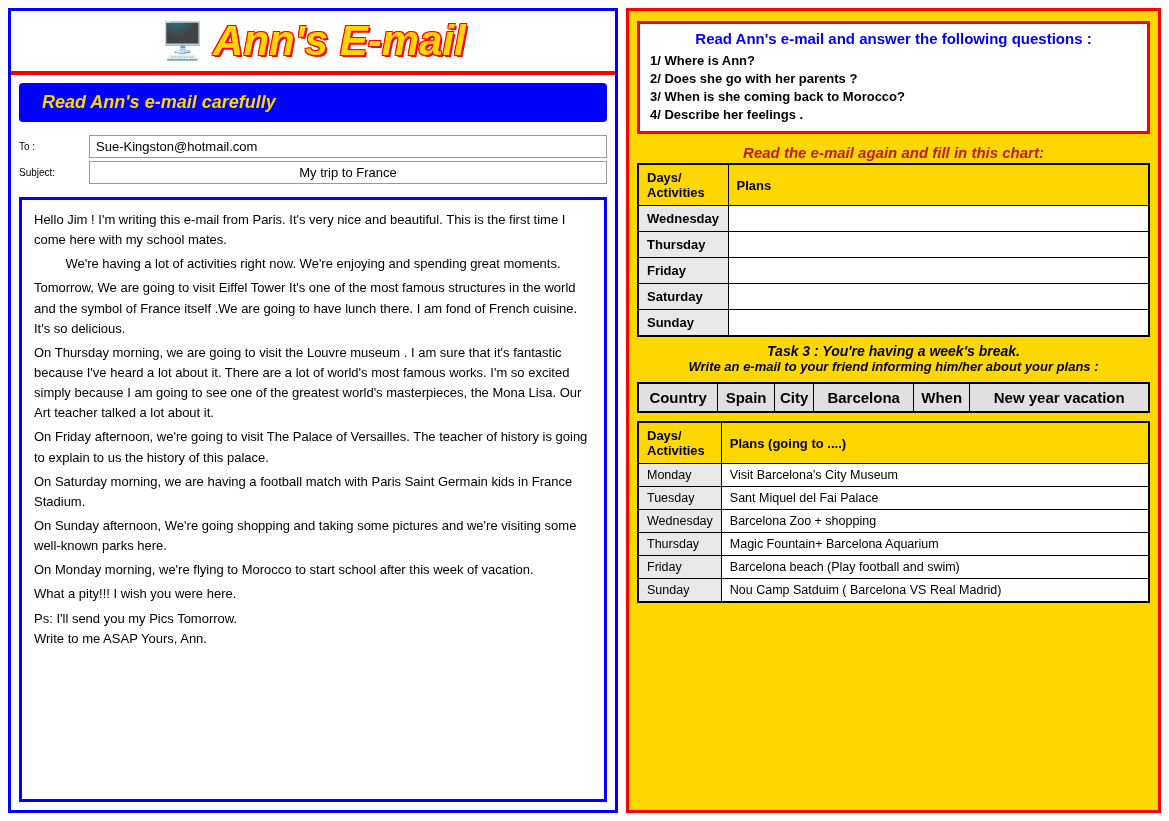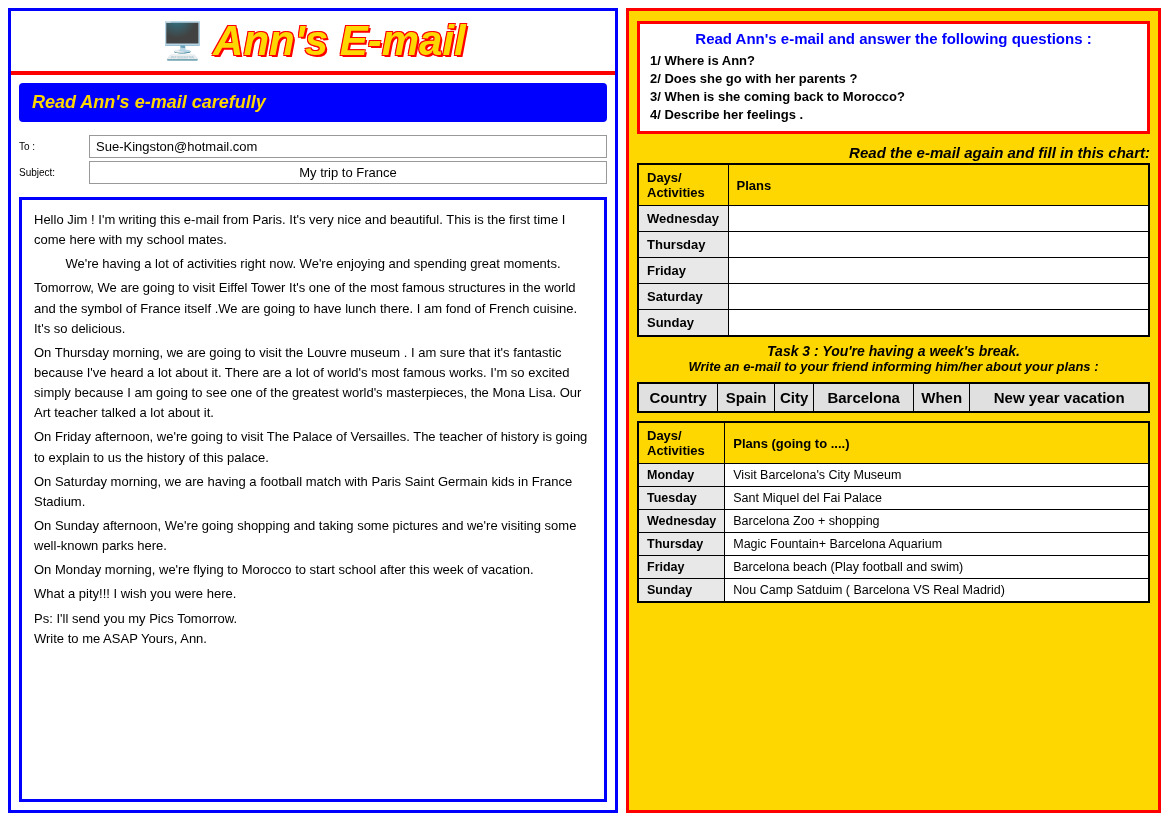--- a/index.html
+++ b/index.html
@@ -50,21 +50,21 @@
     .red-line {
       height: 4px;
       background: #f00;
       margin: 2px 0;
     }
 
     .blue-banner {
       background: #00f;
       border: 3px solid #00f;
       margin: 6px 8px;
-      padding: 6px 10px;
+      padding: 6px 20px;
       border-radius: 4px;
     }
 
     .blue-banner-text {
       color: #FFD700;
       font-size: 18px;
       font-style: italic;
       font-weight: bold;
       text-align: center;
       font-family: Arial, sans-serif;
@@ -132,26 +132,26 @@
     }
 
     .question-item {
       font-size: 13px;
       color: #000;
       margin: 3px 0;
       font-weight: bold;
     }
 
     .chart-title {
-      color: #000000;
+      color: #b91c1c;
       font-style: italic;
       font-weight: bold;
       font-size: 15px;
       padding: 4px 8px 2px 8px;
-      text-align: right;
+      text-align: center;
     }
 
     .chart-table {
       width: calc(100% - 16px);
       margin: 0 8px;
       border-collapse: collapse;
       background: #fff;
       border: 2px solid #000;
     }
 
@@ -237,21 +237,21 @@
     }
 
     .plans-table td {
       border: 1px solid #000;
       padding: 4px 8px;
       font-size: 12.5px;
     }
 
     .plans-table .day-col {
       background: #e8e8e8;
-      font-weight: bold;
+      font-weight: normal;
       width: 72px;
     }
   </style>
 </head>
 <body>
 
 <div class="left-panel">
 
   <div class="title-banner">
     <span class="title-icon">🖥️</span>

